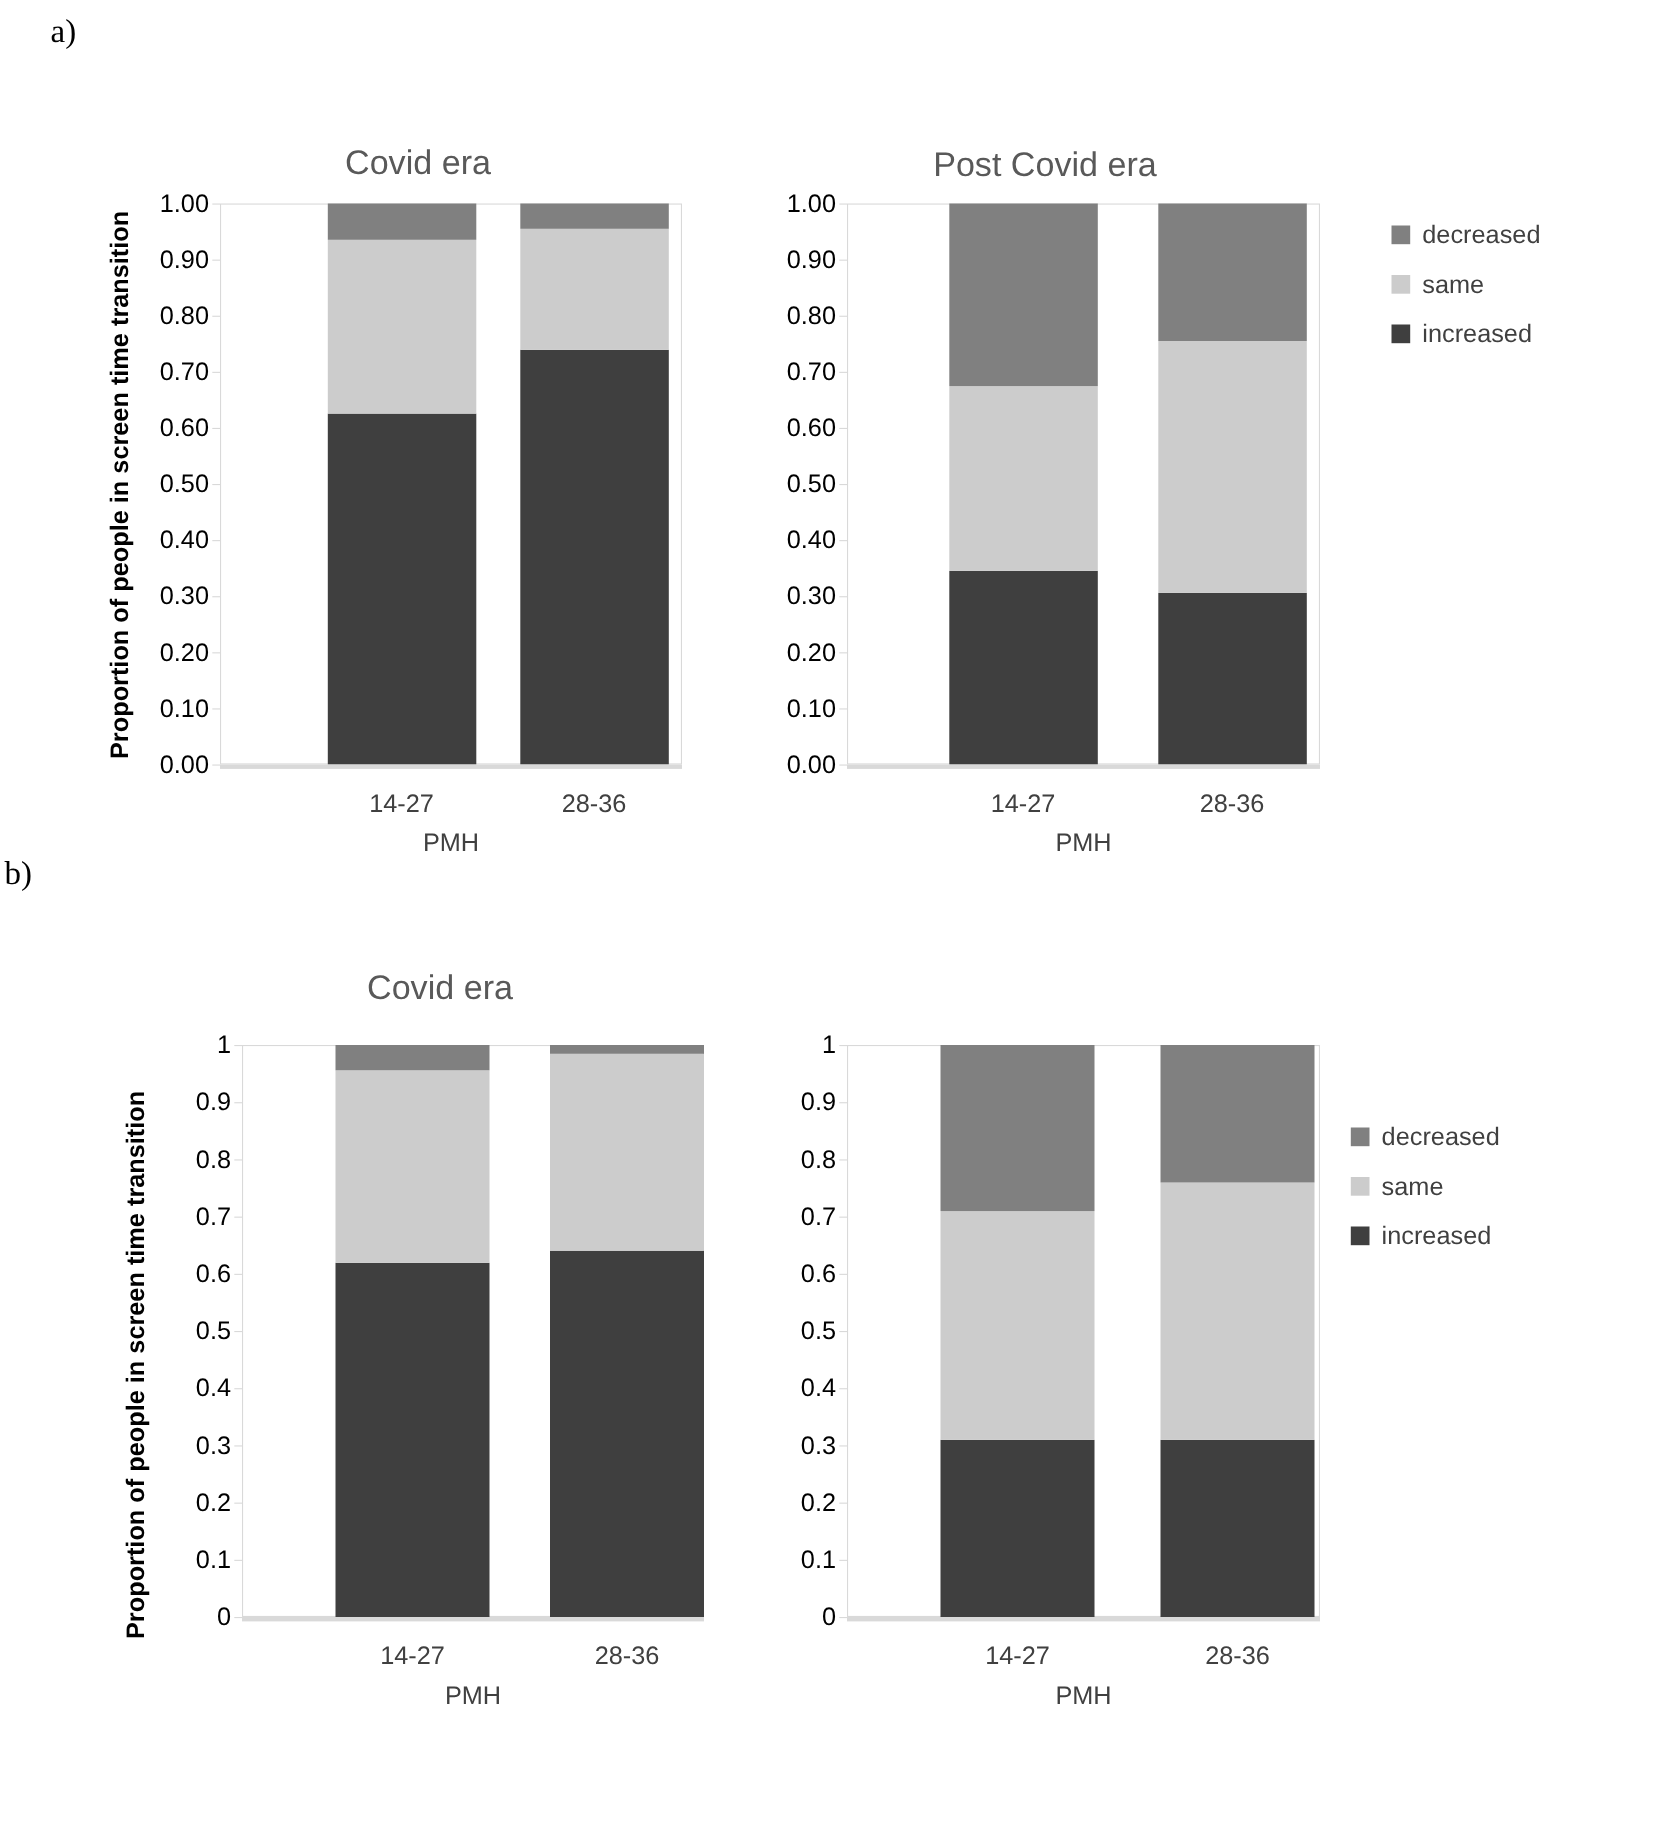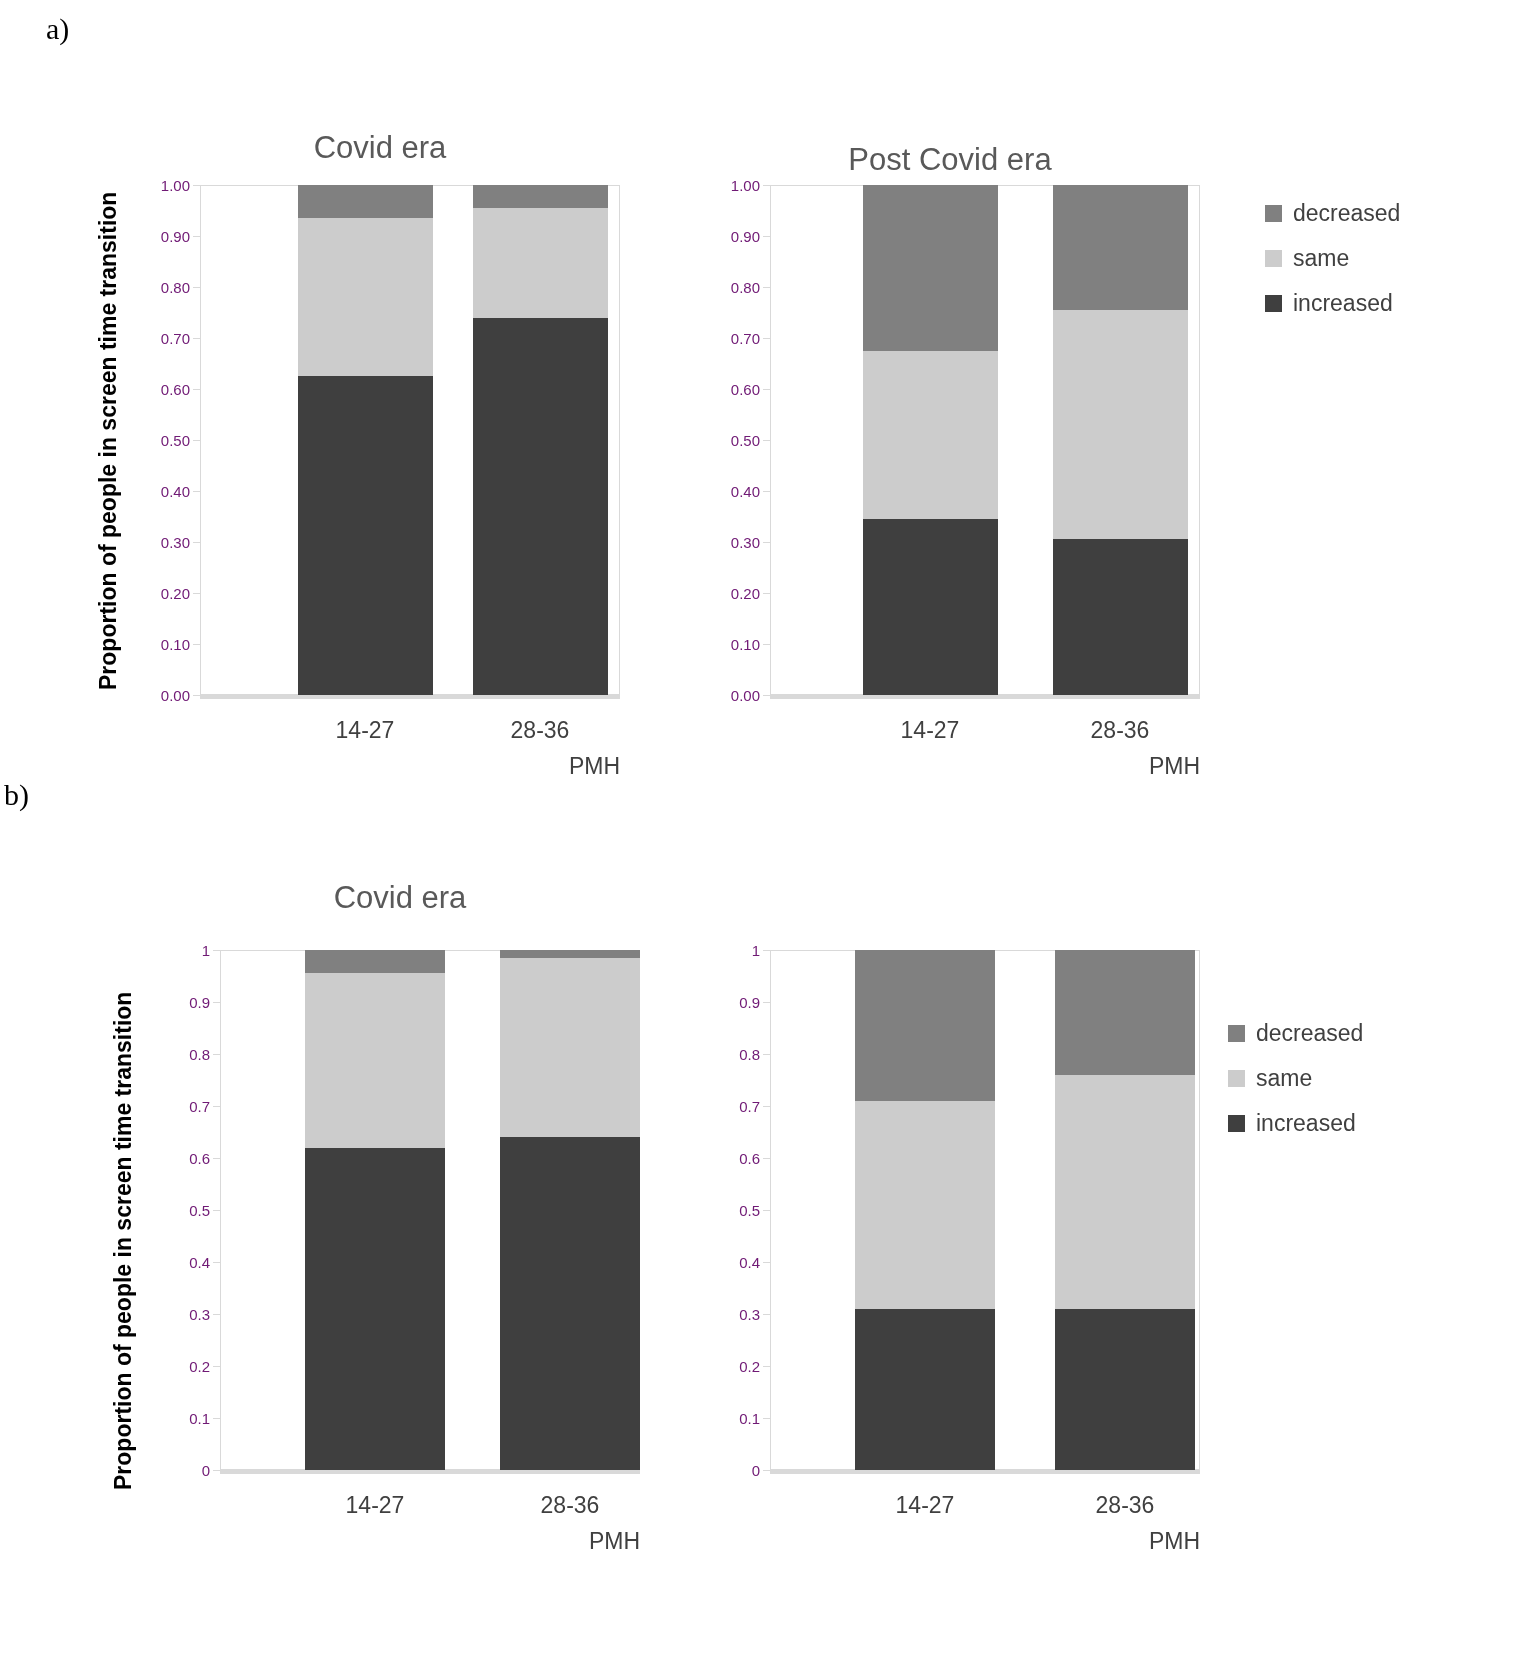--- a/index.html
+++ b/index.html
@@ -46,22 +46,22 @@
     background: #fff;
   }
   .axis-base {
     position: absolute;
     background: #d9d9d9;
   }
   .ytick {
     position: absolute;
     right: 0;
     text-align: right;
-    font-size: 15px;
-    color: #701a75;
+    font-size: 23px;
+    color: #000000;
     transform: translateY(-50%);
     white-space: nowrap;
   }
   .ytick-mark {
     position: absolute;
     height: 1px;
     background: #d9d9d9;
   }
   .bar {
     position: absolute;
@@ -70,21 +70,21 @@
   .seg { position: absolute; left: 0; width: 100%; }
   .xlabel {
     position: absolute;
     text-align: center;
     font-size: 23px;
     color: #404040;
     white-space: nowrap;
   }
   .axis-title-x {
     position: absolute;
-    text-align: right;
+    text-align: center;
     font-size: 23px;
     color: #404040;
     width: 100%;
     left: 0;
   }
   .axis-title-y {
     position: absolute;
     font-size: 23px;
     color: #000;
     font-weight: bold;
@@ -155,21 +155,21 @@
         <div class="seg" style="background: rgb(63, 63, 63); height: 377.4px; bottom: 0px;"></div>
         <div class="seg" style="background: rgb(204, 204, 204); height: 109.65px; bottom: 377.4px;"></div>
         <div class="seg" style="background: rgb(128, 128, 128); height: 22.95px; bottom: 487.05px;"></div>
       </div>
       <div class="xlabel" style="left: 350px; top: 587px; width: 140px;">28-36</div>
       <div class="axis-base" style="left: 80px; top: 565px; width: 420px; height: 4px;"></div>
       <div class="axis-title-x" style="top: 623px; left: 80px; width: 420px;">PMH</div>
     </div>
 
   <div class="chart" style="left:690px;top:130px;width:520px;height:640px;">
-    <div class="chart-title" style="top:12px;">Post Covid era</div>
+    <div class="chart-title" style="top:2px;">Post Covid era</div>
   <div class="plot" style="left: 80px; top: 55px; width: 430px; height: 510px;"></div>
       <div class="ytick" style="top: 565px; left: 8px; width: 62px;">0.00</div>
       <div class="ytick-mark" style="top: 565px; left: 73px; width: 7px;"></div>
       <div class="ytick" style="top: 514px; left: 8px; width: 62px;">0.10</div>
       <div class="ytick-mark" style="top: 514px; left: 73px; width: 7px;"></div>
       <div class="ytick" style="top: 463px; left: 8px; width: 62px;">0.20</div>
       <div class="ytick-mark" style="top: 463px; left: 73px; width: 7px;"></div>
       <div class="ytick" style="top: 412px; left: 8px; width: 62px;">0.30</div>
       <div class="ytick-mark" style="top: 412px; left: 73px; width: 7px;"></div>
       <div class="ytick" style="top: 361px; left: 8px; width: 62px;">0.40</div>

